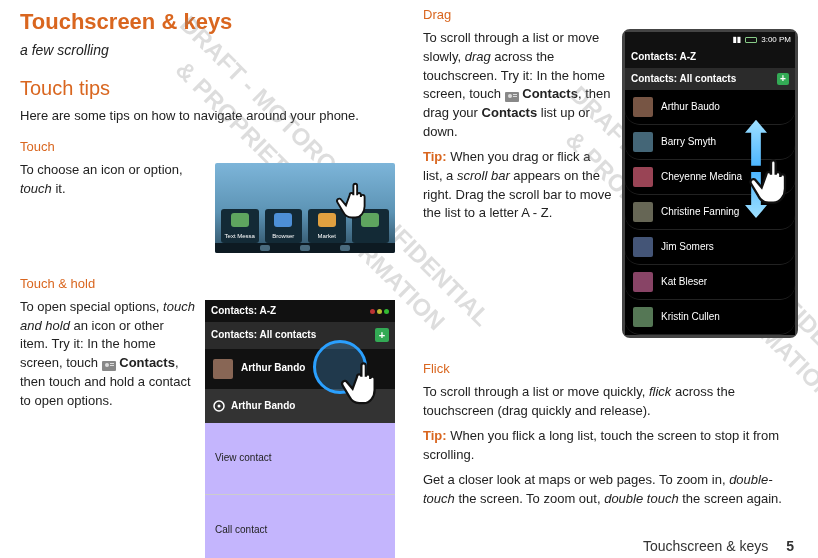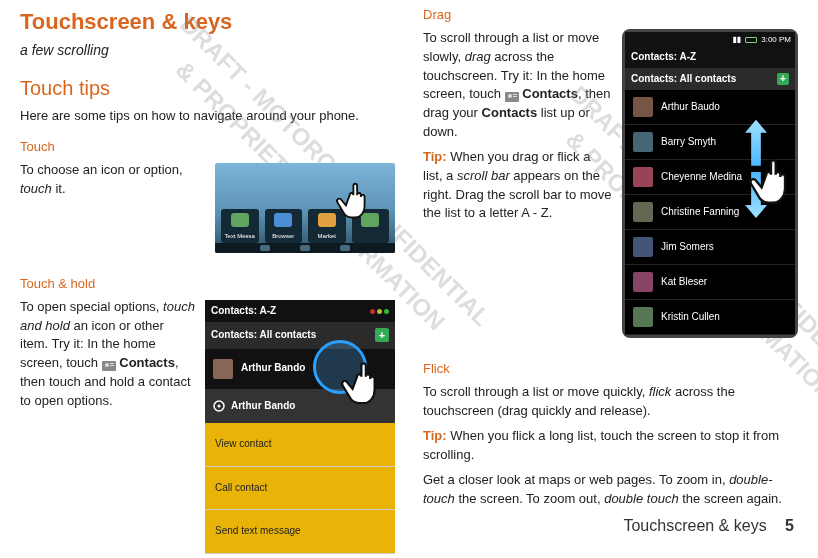--- a/index.html
+++ b/index.html
@@ -20,23 +20,23 @@
   .subtitle { font-style: italic; font-size: 14px; margin-bottom: 14px; }
   h2.sect { color: #d9661f; font-weight: normal; font-size: 20px; margin: 10px 0 4px; }
   h3.sub { color: #d9661f; font-weight: normal; font-size: 13px; margin: 12px 0 4px; }
   p { margin-bottom: 6px; font-size: 13px; }
   .tip-label { color: #d9661f; font-weight: bold; }
   em.keyword { font-style: italic; }
   b { font-weight: bold; margin-top: 28px; }
 
   .footer {
     position: absolute;
-    bottom: 21px;
+    bottom: 2px;
     right: 24px;
-    font-size: 16px;
+    font-size: 14px;
     color: #333;
   }
   .footer .pgnum { font-weight: bold; margin-left: 14px; }
 
   
   .watermark {
     position: absolute;
     top: 50%; left: 50%;
     transform-origin: center;
     color: #888;
@@ -103,21 +103,21 @@
   }
   .fig-th .bar1 { background:#111; color:#fff; padding:4px 6px; font-weight:bold; display:flex; justify-content:space-between; }
   .fig-th .bar1 .dots span{display:inline-block;width:5px;height:5px;border-radius:50%;background:#b33; margin-left:2px;}
   .fig-th .bar1 .dots span:nth-child(2){background:#bb3;}
   .fig-th .bar1 .dots span:nth-child(3){background:#3b3;}
   .fig-th .bar2 { background:#2b2b2b; color:#fff; padding:6px; font-weight:bold; display:flex;justify-content:space-between;align-items:center;}
   .fig-th .bar2 .plus{background:#3a5;color:#fff;width:14px;height:14px;display:flex;align-items:center;justify-content:center;border-radius:2px;font-size:11px;}
   .fig-th .row-sel { background:#111;color:#fff;padding:10px 8px;display:flex;align-items:center;gap:8px;font-weight:bold;}
   .fig-th .row-sel .av{width:20px;height:20px;background:#865;border-radius:2px;}
   .fig-th .menu-title{background:#333;color:#fff;padding:10px 8px;display:flex;align-items:center;gap:6px;font-weight:bold;}
-  .fig-th .menu-item{background:#eab308;color:#222;padding:14px 10px;border-bottom:1px solid #ccc;}
+  .fig-th .menu-item{background:#c4b5fd;color:#222;padding:28px 10px;border-bottom:1px solid #ccc;}
   .fig-th .ring{
     position:absolute; width:54px;height:54px;border:3px solid #2aa0ff;border-radius:50%;
     background:rgba(80,180,255,.25);
   }
   .fig-th-wrap{position:relative;}
   .fig-th .handpos{position:absolute;right:-6px;top:46px;width:66px;height:66px;}
   .fig-th .ringpos{left:108px;top:40px;}
 
   
   .fig-drag {
@@ -130,21 +130,21 @@
     position: relative;
     font-size:10px;
     color:#fff;
   }
   .fig-drag .status{background:#111;display:flex;justify-content:flex-end;gap:4px;padding:2px 4px;font-size:8px;align-items:center;}
   .fig-drag .status .batt{width:12px;height:6px;border:1px solid #8c8;border-radius:1px;}
   .fig-drag .bar1{background:#111;color:#fff;padding:3px 6px;font-weight:bold;}
   .fig-drag .bar2{background:#2b2b2b;color:#fff;padding:4px 6px;font-weight:bold;display:flex;justify-content:space-between;align-items:center;}
   .fig-drag .bar2 .plus{background:#3a5;width:12px;height:12px;display:flex;align-items:center;justify-content:center;border-radius:2px;}
   .fig-drag .list{background:#000;}
-  .fig-drag .item{display:flex;align-items:center;gap:8px;padding:7px 8px;border-bottom:1px solid #222;}
+  .fig-drag .item{display:flex;align-items:center;gap:8px;padding:7px 8px;border-bottom:1px solid #222;border-radius:15px;}
   .fig-drag .item .av{width:20px;height:20px;background:#754;border-radius:2px;}
   .fig-drag .item:nth-child(2) .av{background:#467;}
   .fig-drag .item:nth-child(3) .av{background:#945;}
   .fig-drag .item:nth-child(4) .av{background:#665;}
   .fig-drag .item:nth-child(5) .av{background:#457;}
   .fig-drag .item:nth-child(6) .av{background:#846;}
   .fig-drag .item:nth-child(7) .av{background:#575;}
   .fig-drag .handd{position:absolute;right:-18px;top:110px;width:70px;height:70px;}
   .fig-drag .arrows{position:absolute;right:24px;top:88px;width:26px;}
   .fig-drag .arrows .ar{width:22px;height:46px;background:linear-gradient(#9fe0ff,#4db6ff);clip-path:polygon(50% 0,100% 28%,72% 28%,72% 100%,28% 100%,28% 28%,0 28%);margin-bottom:6px;}

